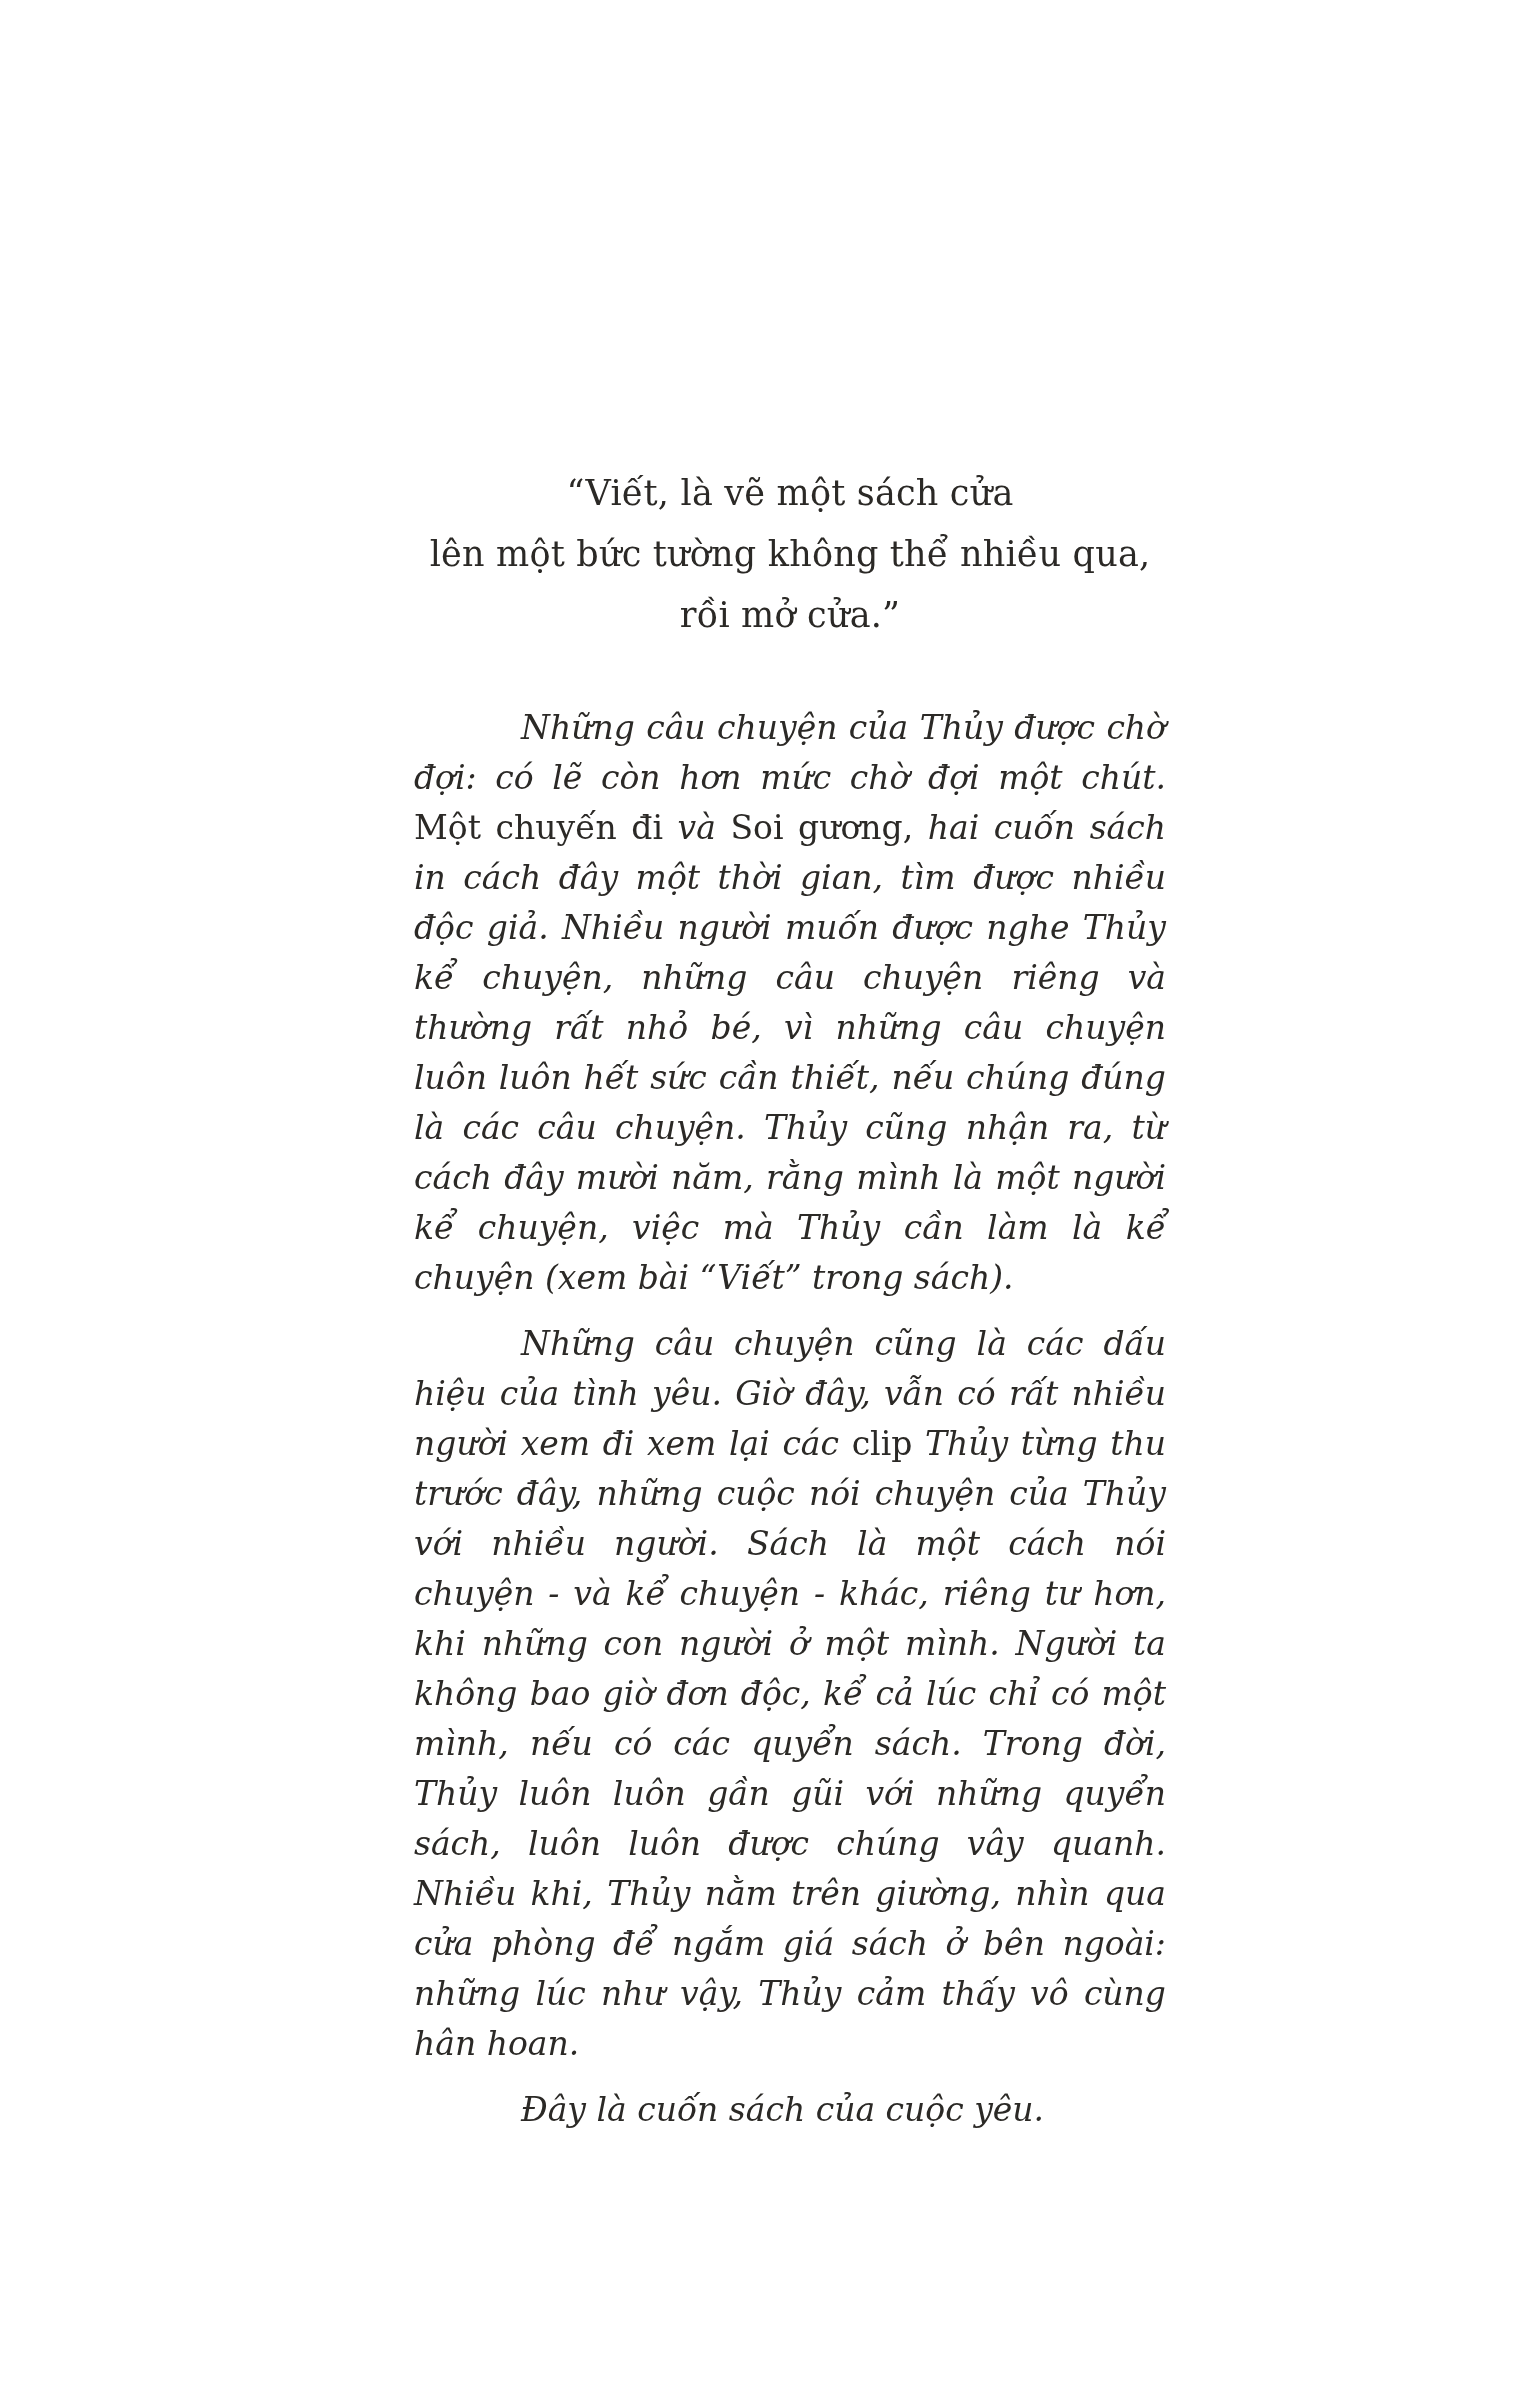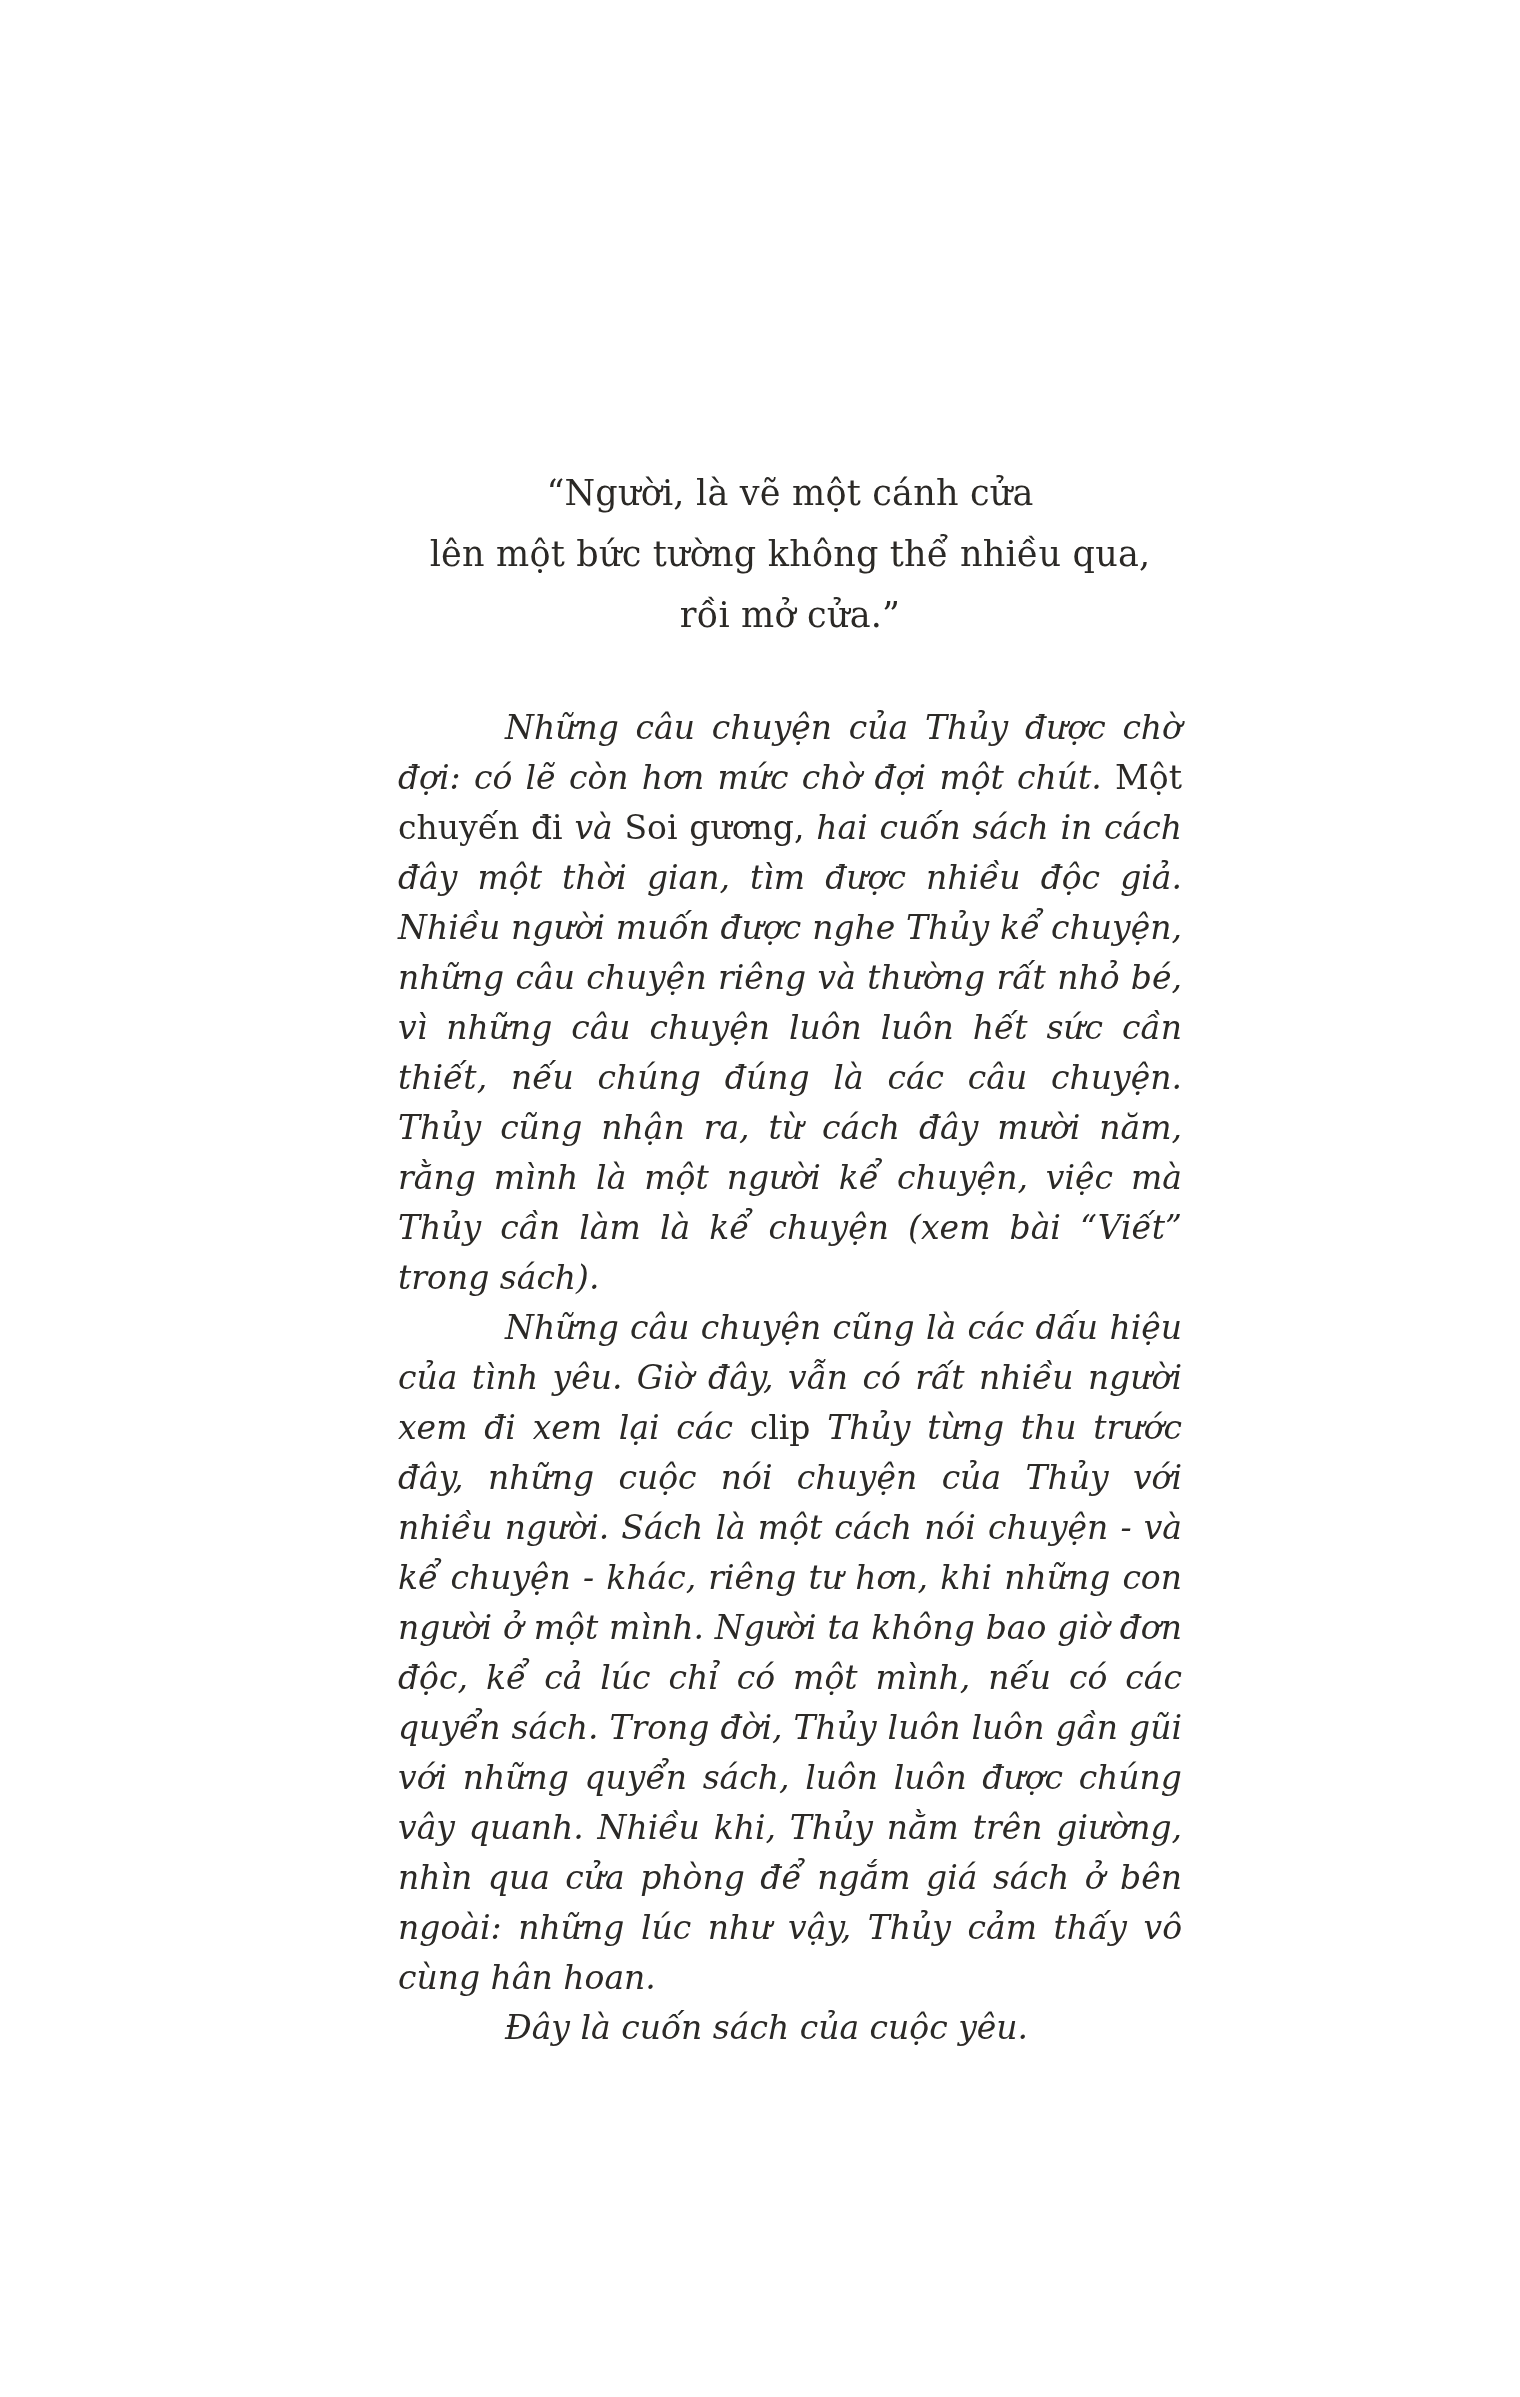--- a/index.html
+++ b/index.html
@@ -33,33 +33,33 @@
     white-space: nowrap;
   }
   .body-text {
     margin-top: 57px;
     font-size: 33px;
     line-height: 50px;
     text-align: justify;
     font-style: italic;
   }
   p.para {
-    margin: 0;
+    margin: 16px;
     text-indent: 107px;
   }
   .italic { font-style: italic; }
   .roman  { font-style: normal; }
 </style>
 </head>
 <body>
 
 <div class="page">
   <div class="content">
     <div class="epigraph">
-        <div class="epigraph-line">“Người, là vẽ một cánh cửa</div>
+        <div class="epigraph-line">“Viết, là vẽ một sách cửa</div>
         <div class="epigraph-line">lên một bức tường không thể nhiều qua,</div>
         <div class="epigraph-line">rồi mở cửa.”</div>
       </div>
     <div class="body-text">
         <p class="para"><span class="italic">Những câu chuyện của Thủy được chờ đợi: có lẽ còn hơn mức chờ đợi một chút. </span><span class="roman">Một chuyến đi</span><span class="italic"> và </span><span class="roman">Soi gương,</span><span class="italic"> hai cuốn sách in cách đây một thời gian, tìm được nhiều độc giả. Nhiều người muốn được nghe Thủy kể chuyện, những câu chuyện riêng và thường rất nhỏ bé, vì những câu chuyện luôn luôn hết sức cần thiết, nếu chúng đúng là các câu chuyện. Thủy cũng nhận ra, từ cách đây mười năm, rằng mình là một người kể chuyện, việc mà Thủy cần làm là kể chuyện (xem bài “Viết” trong sách).</span></p>
         <p class="para"><span class="italic">Những câu chuyện cũng là các dấu hiệu của tình yêu. Giờ đây, vẫn có rất nhiều người xem đi xem lại các </span><span class="roman">clip</span><span class="italic"> Thủy từng thu trước đây, những cuộc nói chuyện của Thủy với nhiều người. Sách là một cách nói chuyện - và kể chuyện - khác, riêng tư hơn, khi những con người ở một mình. Người ta không bao giờ đơn độc, kể cả lúc chỉ có một mình, nếu có các quyển sách. Trong đời, Thủy luôn luôn gần gũi với những quyển sách, luôn luôn được chúng vây quanh. Nhiều khi, Thủy nằm trên giường, nhìn qua cửa phòng để ngắm giá sách ở bên ngoài: những lúc như vậy, Thủy cảm thấy vô cùng hân hoan.</span></p>
         <p class="para"><span class="italic">Đây là cuốn sách của cuộc yêu.</span></p>
       </div>
   </div>
 </div>

